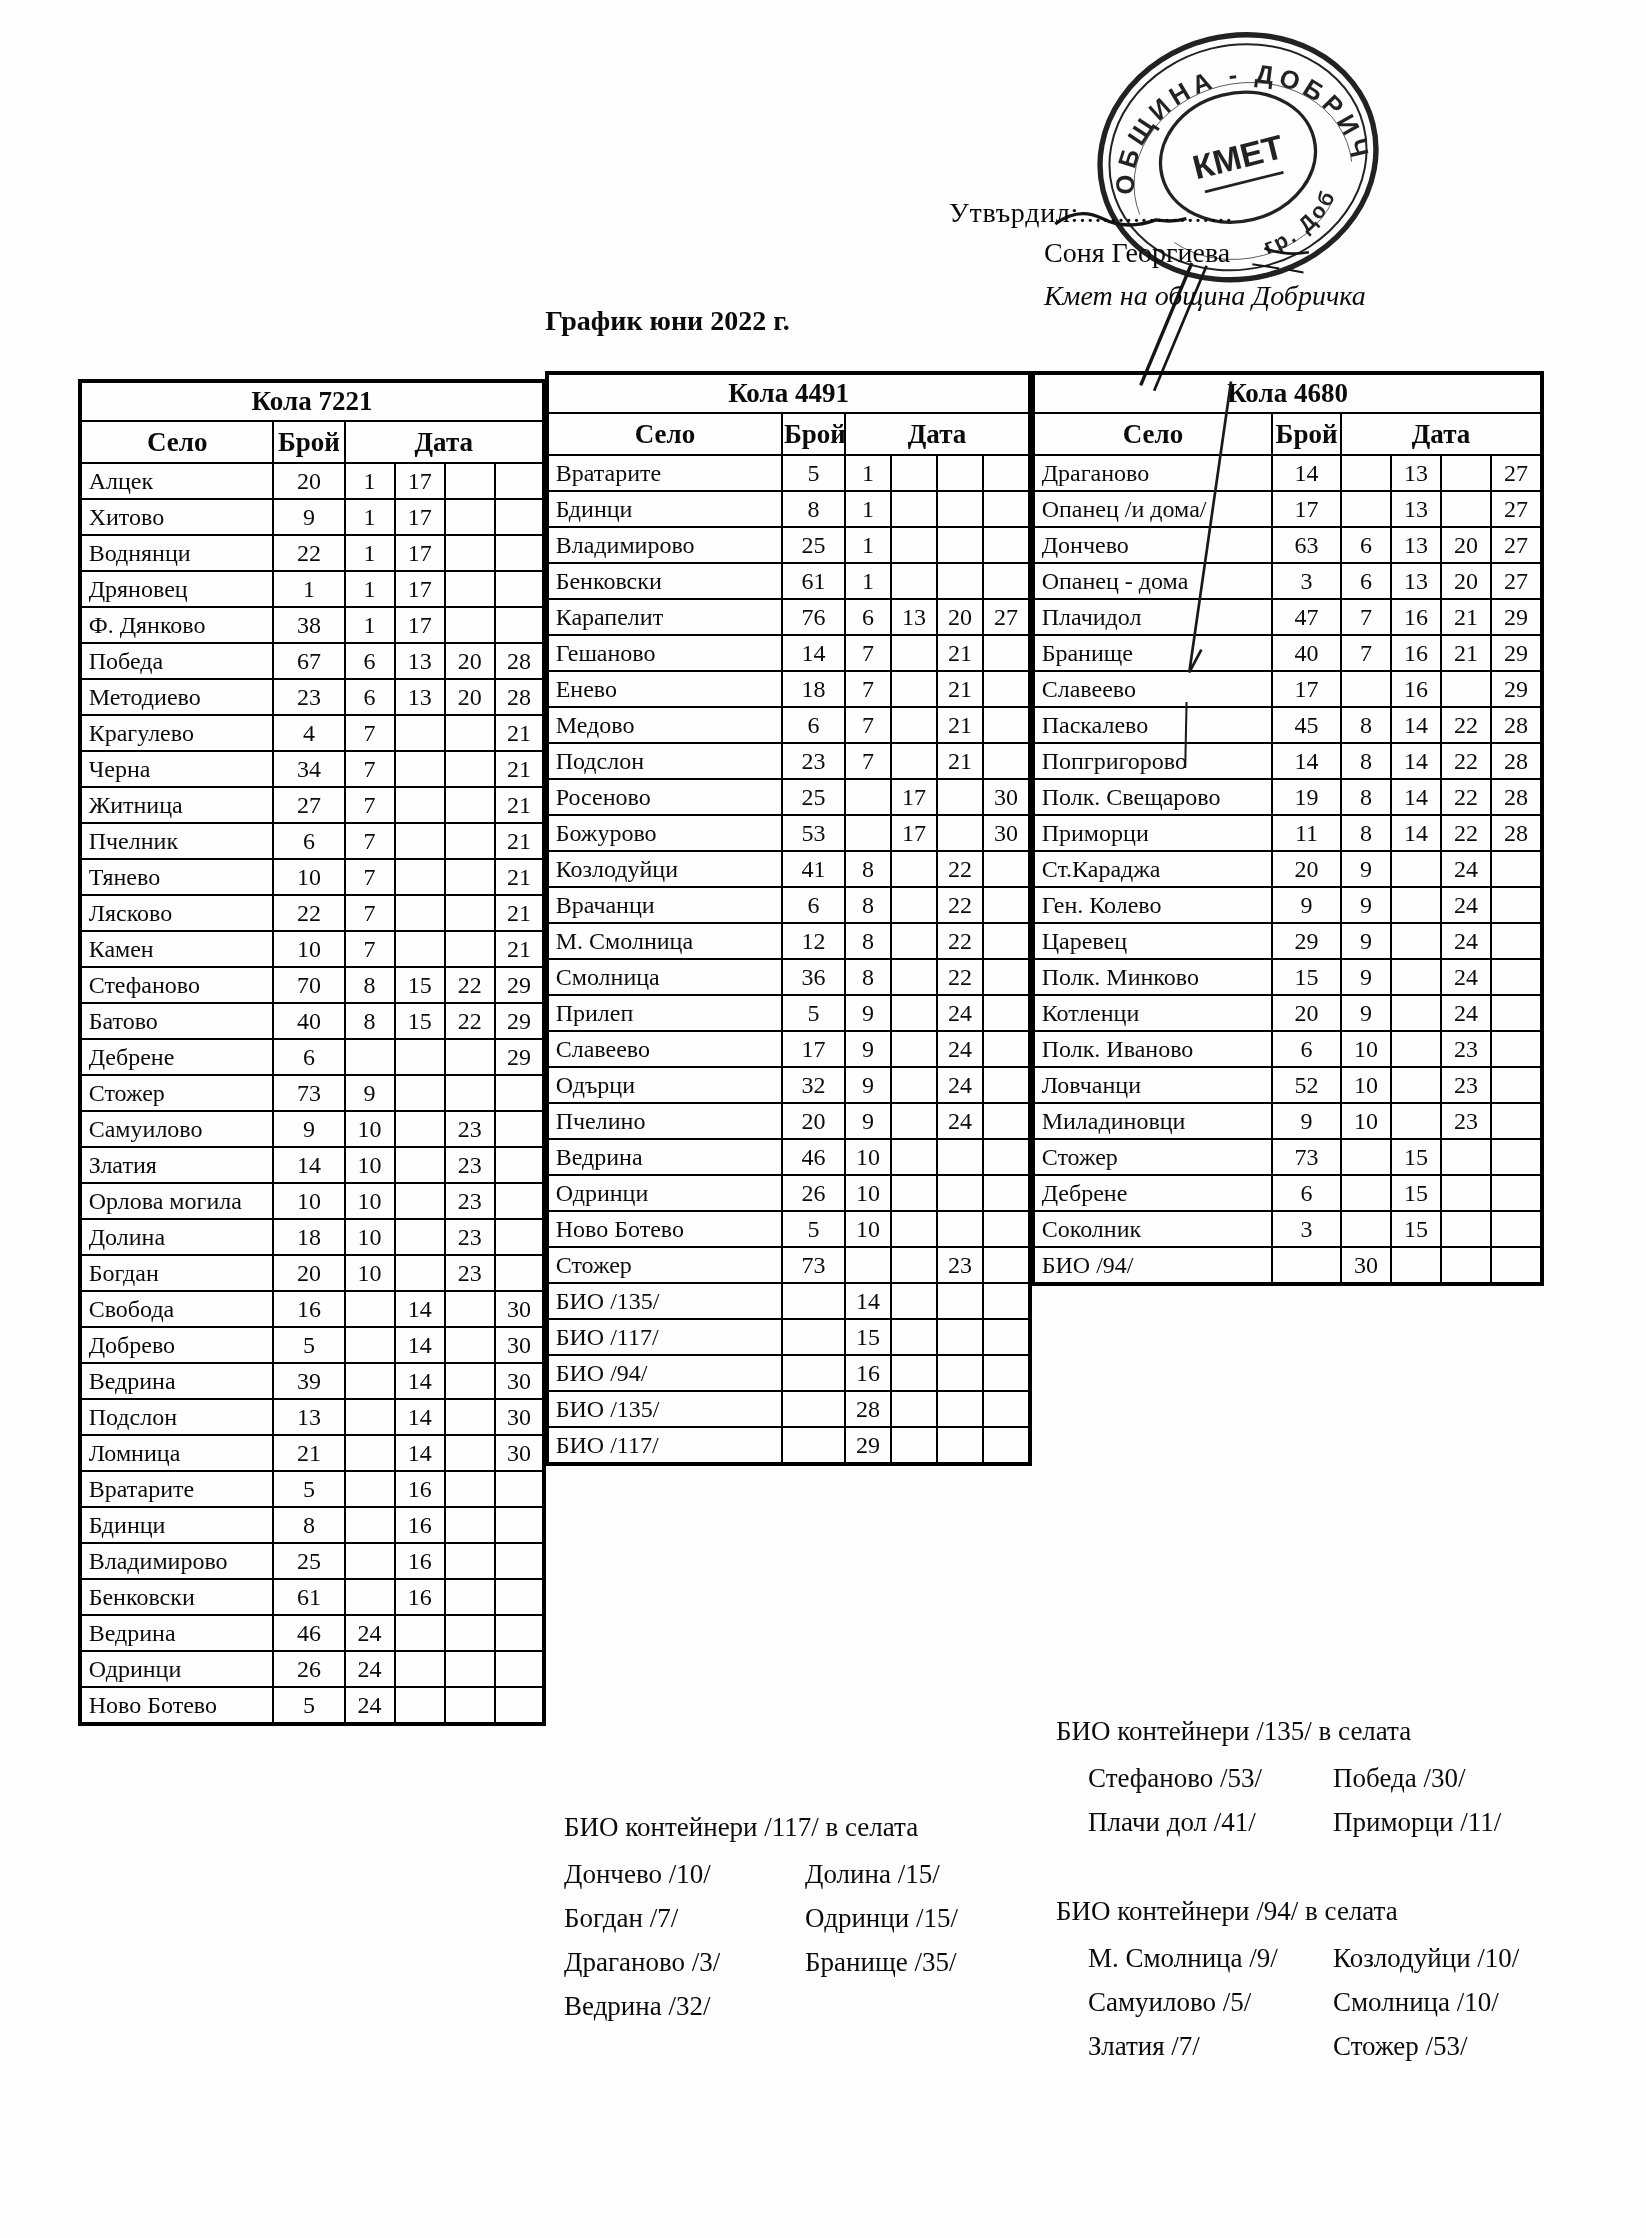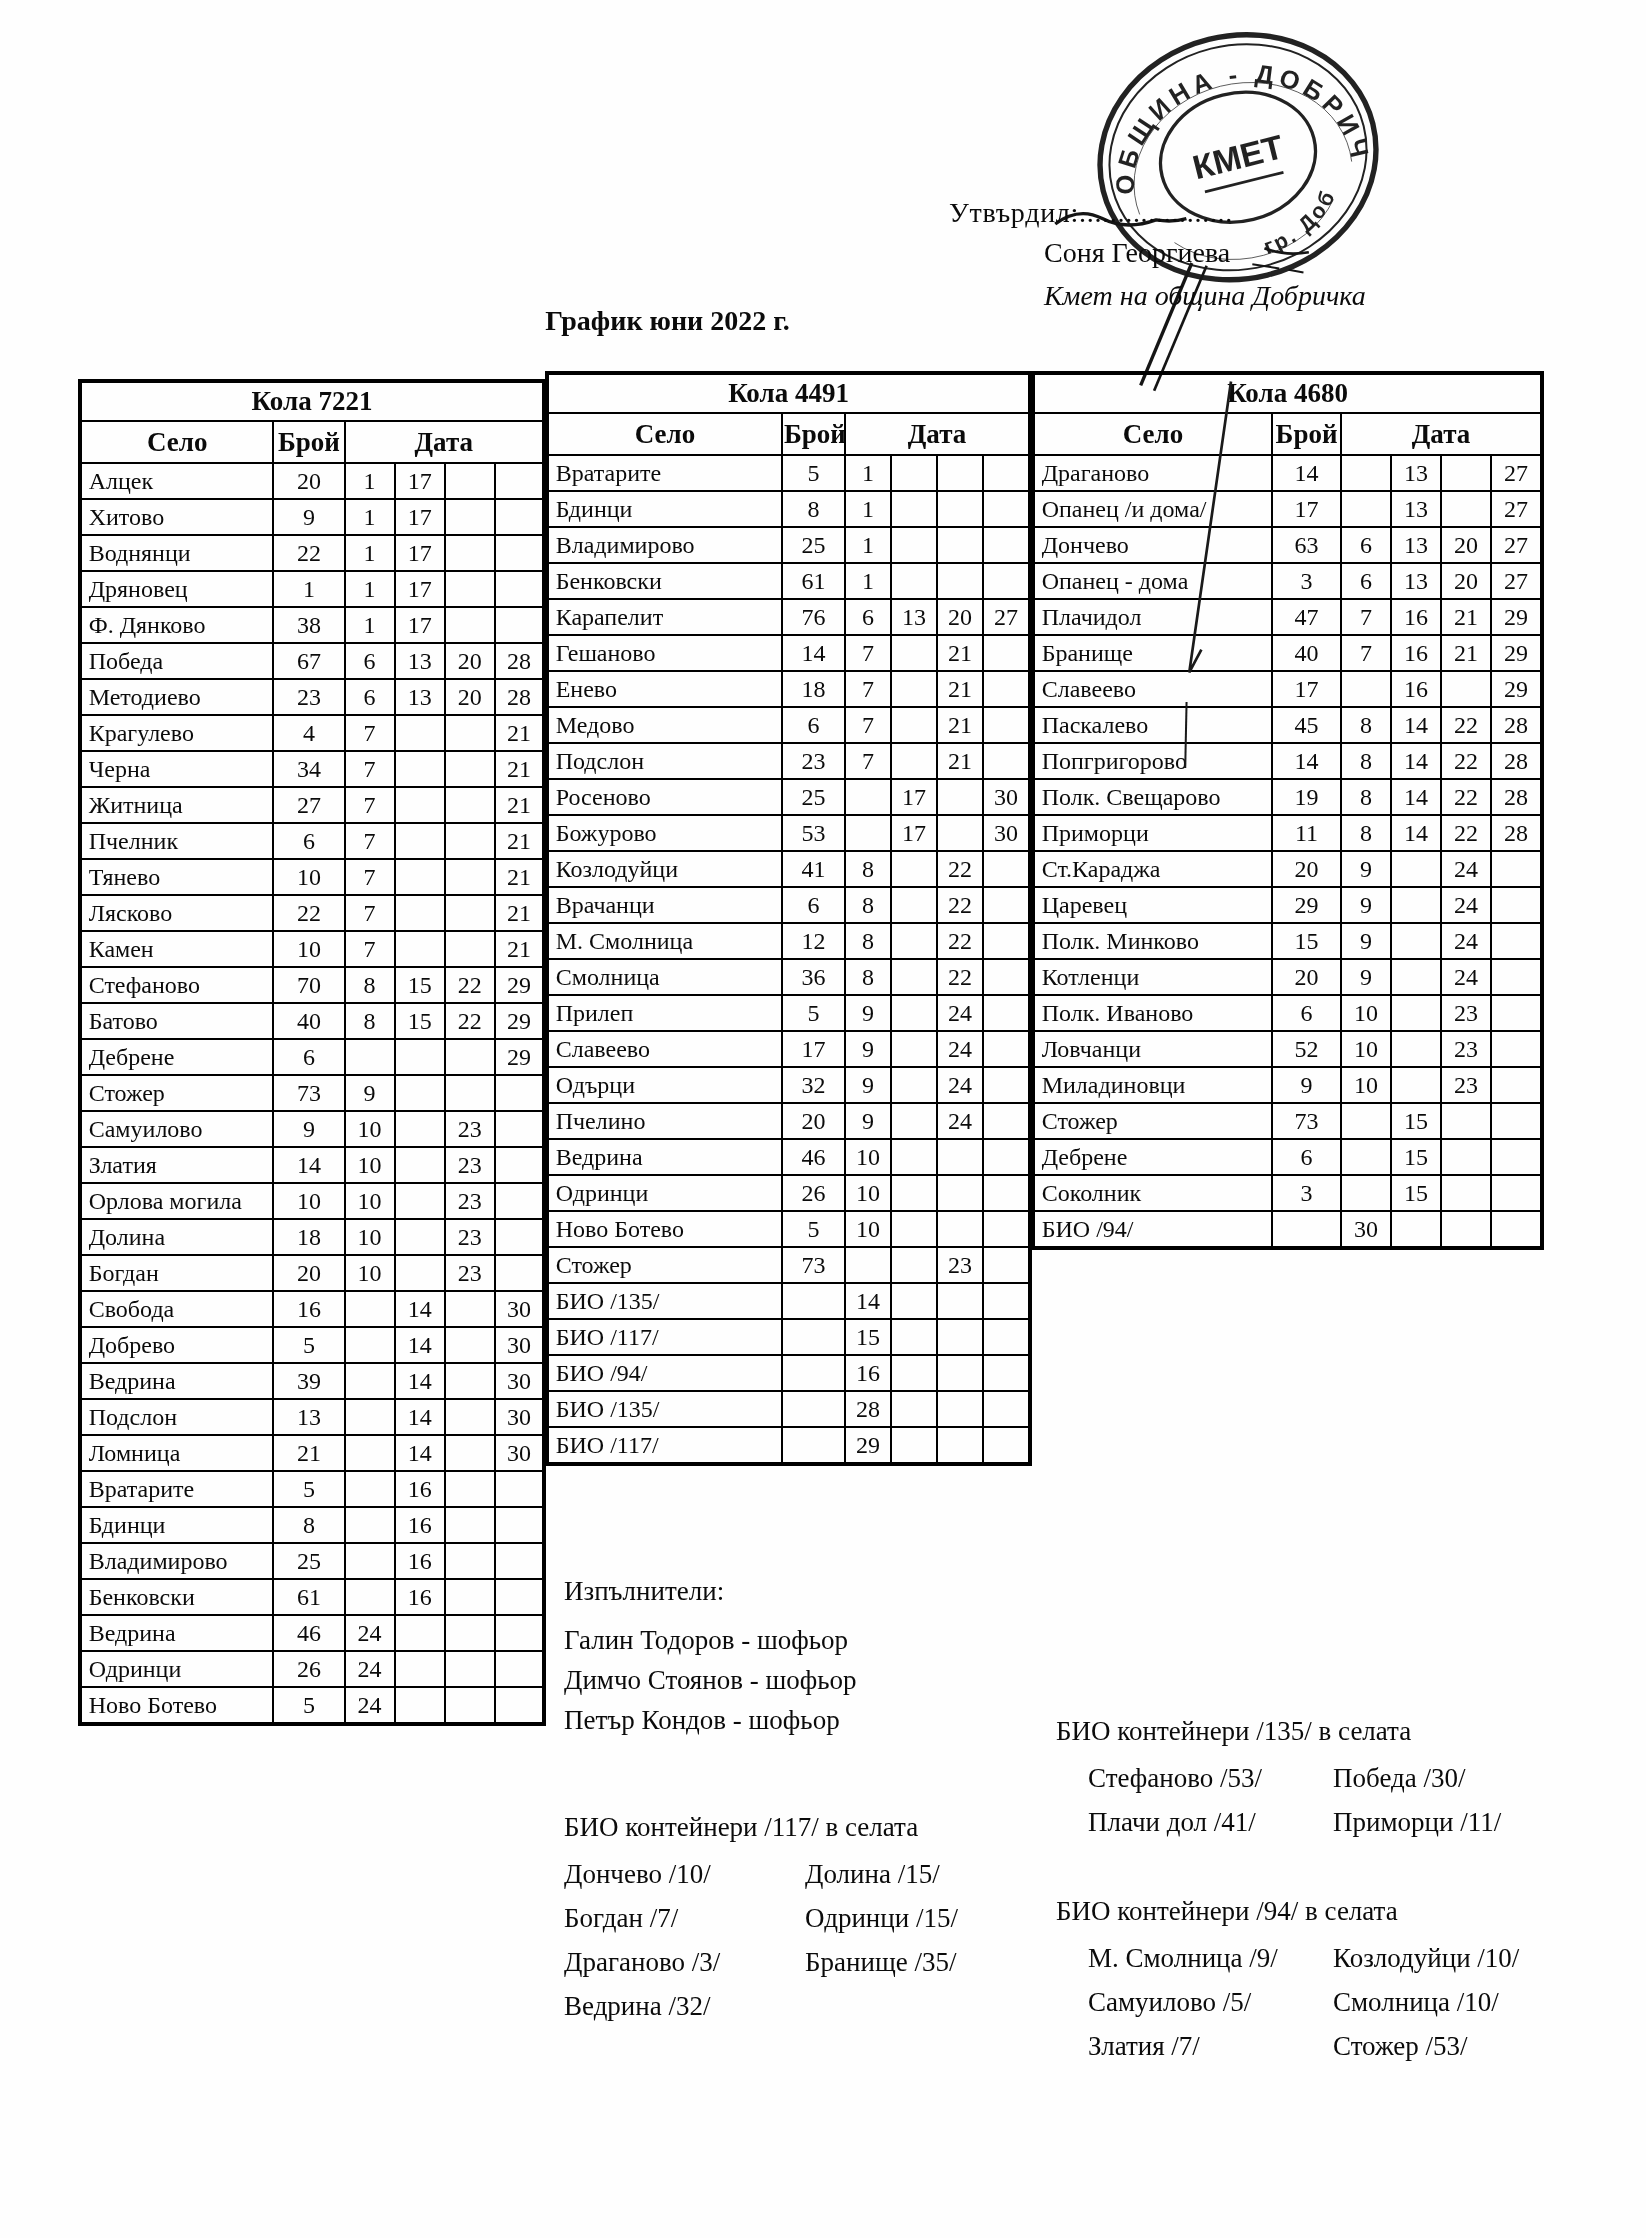--- a/index.html
+++ b/index.html
@@ -748,20 +748,28 @@
           </tr>
           <tr>
             <td class="v">Ст.Караджа</td>
             <td class="n">20</td>
             <td class="n">9</td>
             <td class="n"></td>
             <td class="n">24</td>
             <td class="n"></td>
           </tr>
           <tr>
+            <td class="v">Ген. Колево</td>
+            <td class="n">9</td>
+            <td class="n">9</td>
+            <td class="n"></td>
+            <td class="n">24</td>
+            <td class="n"></td>
+          </tr>
+          <tr>
             <td class="v">Царевец</td>
             <td class="n">29</td>
             <td class="n">9</td>
             <td class="n"></td>
             <td class="n">24</td>
             <td class="n"></td>
           </tr>
           <tr>
             <td class="v">Полк. Минково</td>
             <td class="n">15</td>
@@ -838,28 +846,20 @@
       </table>
     </div>
 
   <svg class="penmark-svg" viewBox="0 0 200 640">
     <g fill="none" stroke="#1a1a1a" stroke-width="4">
       <path d="M 126 26 L 64 458 l 18 -34"></path>
       <path d="M 60 502 L 58 600" stroke-width="3"></path>
     </g>
   </svg>
 
-  <div class="note executors">
-    <div class="heading">Изпълнители:</div>
-    <div>
-        <div>Галин Тодоров - шофьор</div>
-        <div>Димчо Стоянов - шофьор</div>
-        <div>Петър Кондов - шофьор</div>
-      </div>
-  </div>
 
   <div class="note bio135">
     <div class="heading">БИО контейнери /135/ в селата</div>
     <div class="twocol">
       <div class="c1">
           <div>Стефаново /53/</div>
           <div>Плачи дол /41/</div>
         </div>
       <div class="c2">
           <div>Победа /30/</div>

